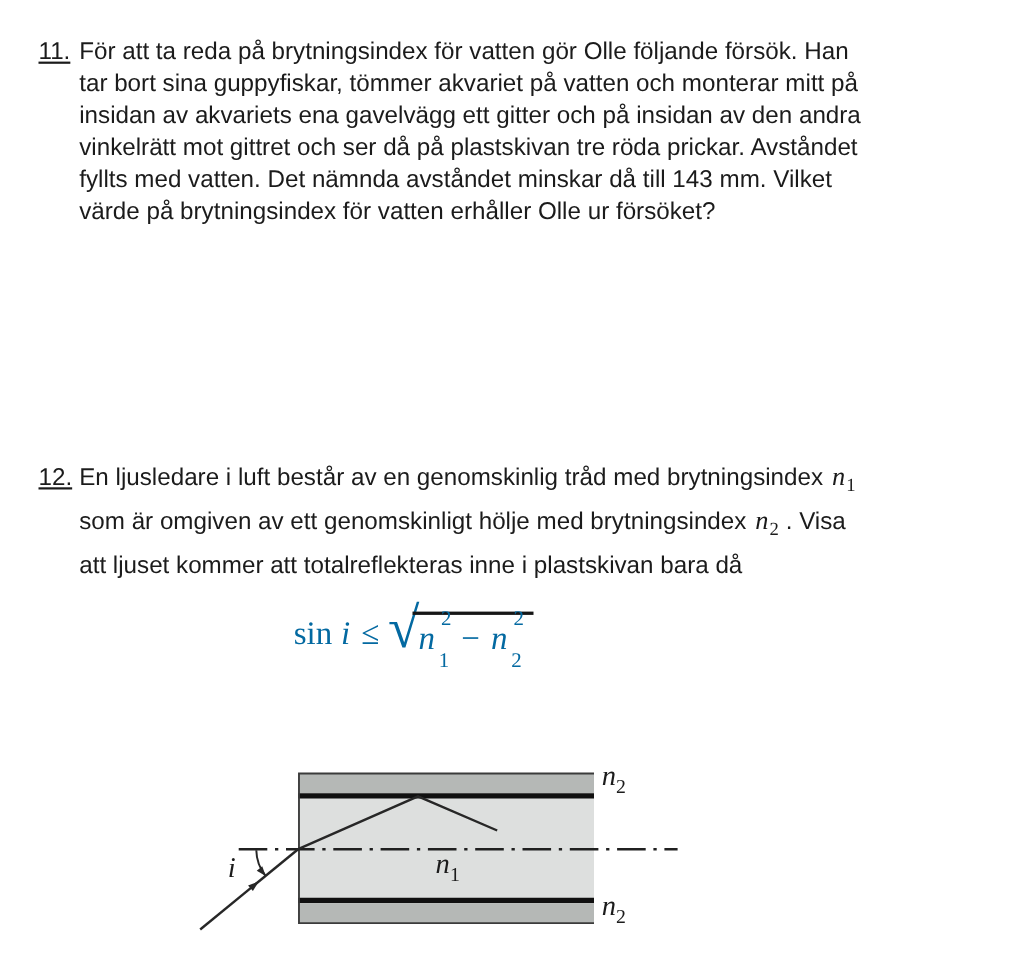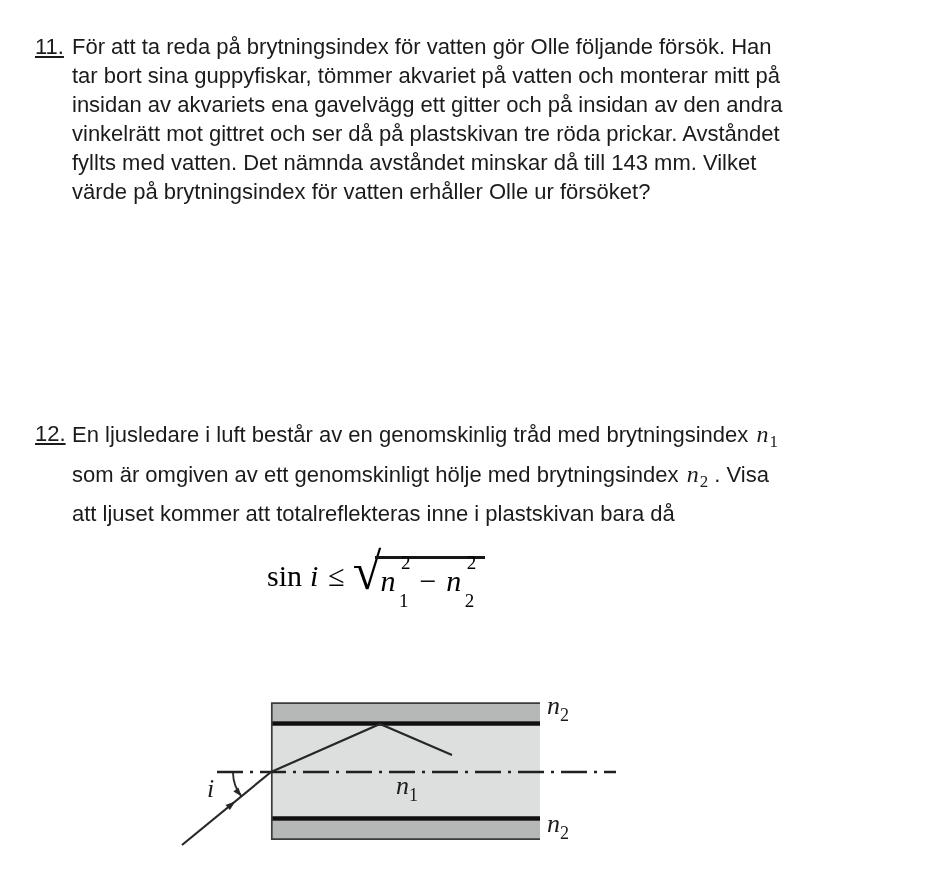--- a/index.html
+++ b/index.html
@@ -21,21 +21,21 @@
   #p12 .ptext{line-height:40px;}
   .pline{height:29px;}
   #p12 .pline{height:40px;}
   
   .imath{font-family:"Liberation Serif",serif;font-style:italic;font-size:24px;margin-left:2px;}
   .isub{font-family:"Liberation Serif",serif;font-style:normal;font-size:17px;vertical-align:-5px;margin-left:1px;}
   
   .formula{
     position:absolute;left:267px;top:546px;
     display:flex;align-items:flex-start;
-    font-family:"Liberation Serif",serif;font-size:30px;color:#000000;
+    font-family:"Liberation Serif",serif;font-size:30px;color:#0369a1;
   }
   .lhs{display:inline-flex;align-items:baseline;margin-top:15px;line-height:1;}
   .fn{font-style:normal;}
   .fvar{font-style:italic;margin-left:8px;}
   .frel{margin-left:10px;margin-right:8px;}
   .sqrt{display:inline-flex;align-items:flex-start;}
   .radsign{font-size:52px;line-height:1;margin-top:0px;margin-right:-6px;font-style:normal;}
   .radicand{
     border-top:3px solid #161616;
     margin-top:10px;

